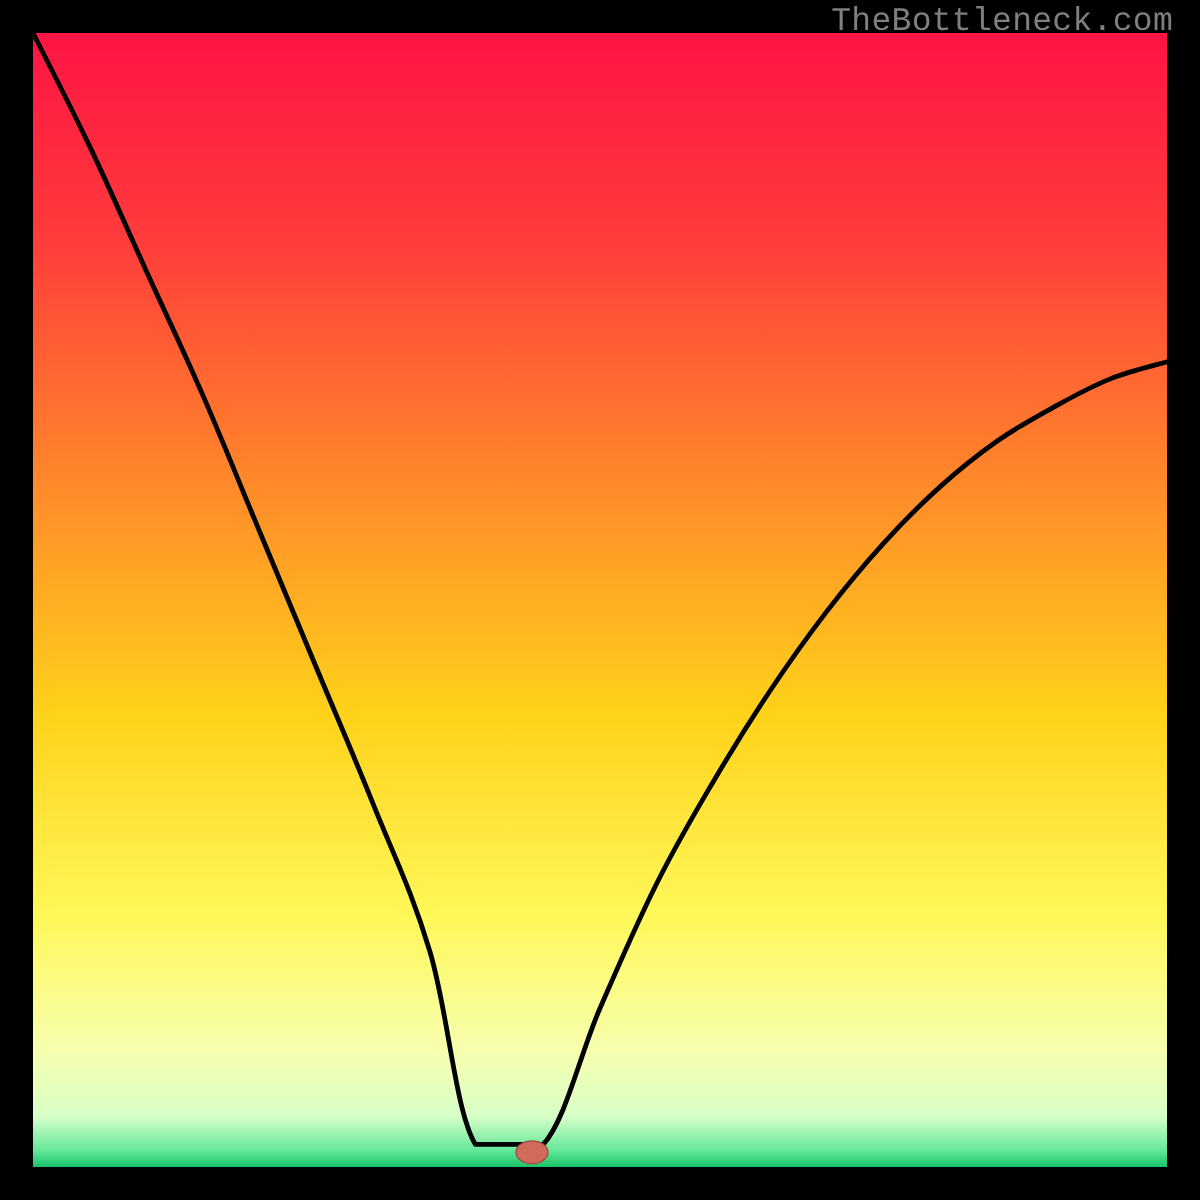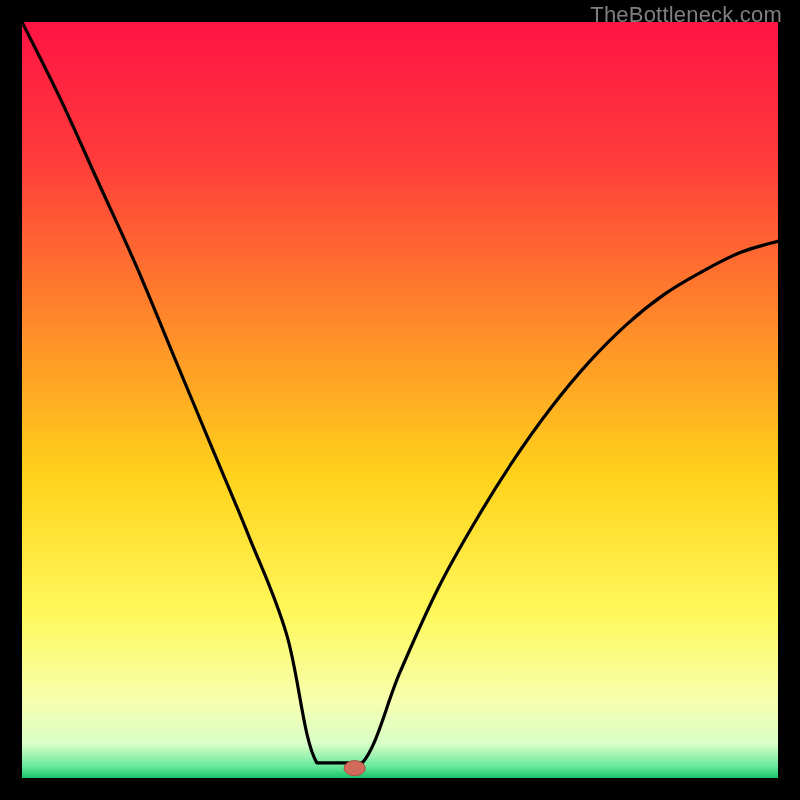--- a/index.html
+++ b/index.html
@@ -9,20 +9,21 @@
     height: 800px;
     background: #000;
     font-family: Arial, Helvetica, sans-serif;
     overflow: hidden;
   }
   .frame {
     position: absolute;
     left: 0; top: 0;
     width: 800px; height: 800px;
     background: #000;
+    font-family: Liberation Mono, monospace;
   }
   .watermark {
     position: absolute;
     top: 2px;
     right: 18px;
     color: #7f7f7f;
     font-size: 22px;
     font-weight: 500;
     letter-spacing: 0.2px;
     z-index: 10;

